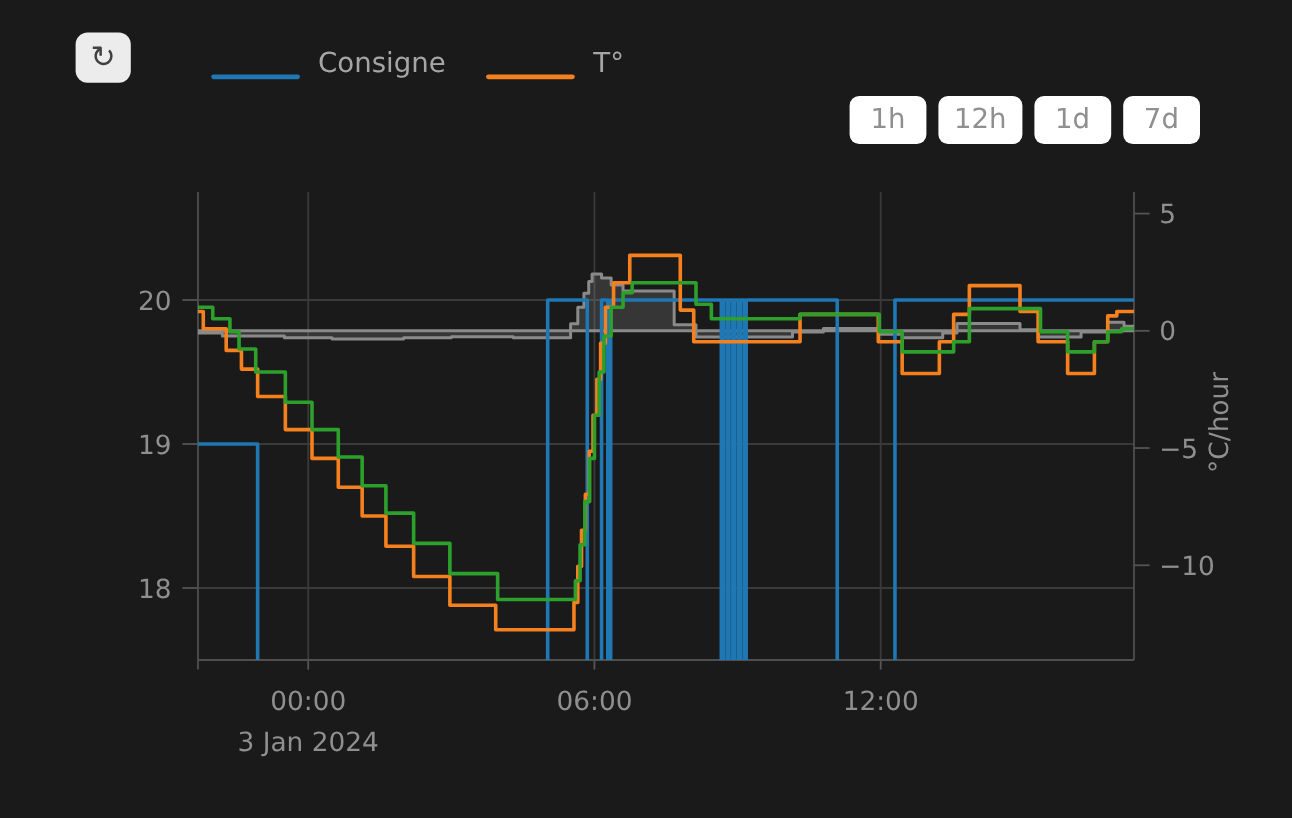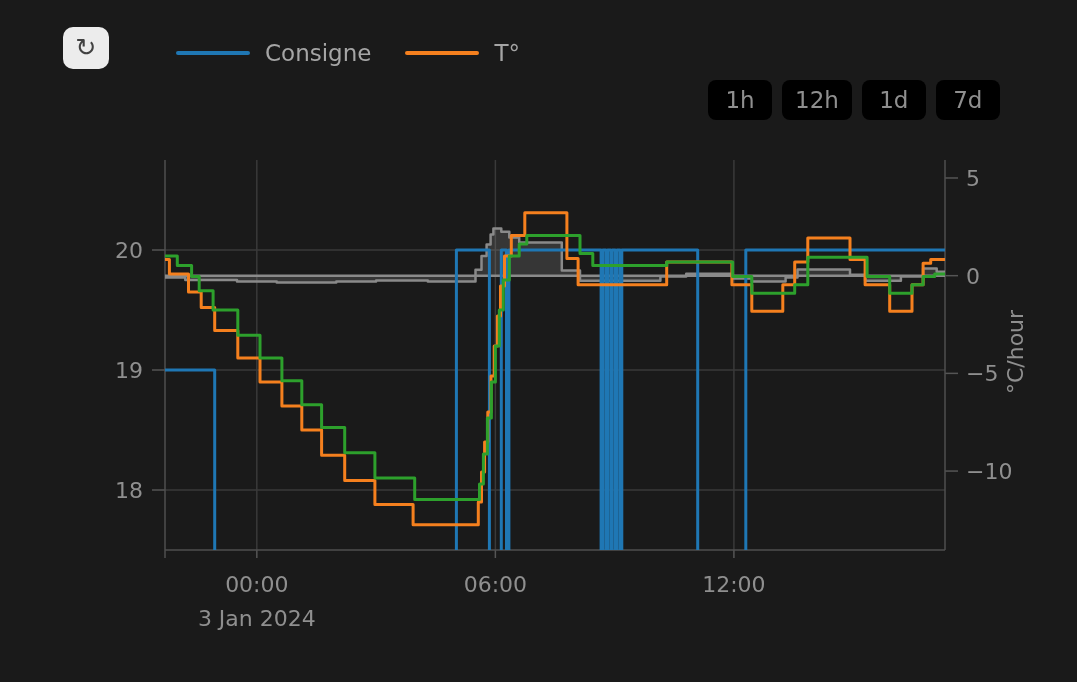--- a/index.html
+++ b/index.html
@@ -26,35 +26,35 @@
     font-family: inherit;
   }
   .legend {
     position: absolute;
     left: 176px; top: 38px;
     height: 30px;
     display: flex;
     align-items: center;
     column-gap: 34px;
   }
-  .legend-item { display: flex; align-items: center; column-gap: 15px; cursor: pointer; }
+  .legend-item { display: flex; align-items: flex-end; column-gap: 15px; cursor: pointer; }
   .legend-label { color: #a5a5a5; font-size: 23px; }
   .sw-line { width: 74px; height: 4px; border-radius: 2px; background: #888; }
   .sw-area { width: 65px; height: 16px; background: rgba(140,140,140,.22); border-top: 4px solid #8a8a8a; }
   .ranges {
     position: absolute;
     top: 80px; left: 708px;
     display: flex;
     column-gap: 10px;
   }
   .range-btn {
     height: 40px;
     min-width: 64px;
     padding: 0 13px;
-    background: #000000;
+    background: #ffffff;
     color: #8f8f8f;
     border: none;
     border-radius: 8px;
     font-size: 23px;
     font-family: inherit;
     cursor: pointer;
   }
   svg text { font-family: "DejaVu Sans", "Liberation Sans", sans-serif; }
 </style>
 </head>

